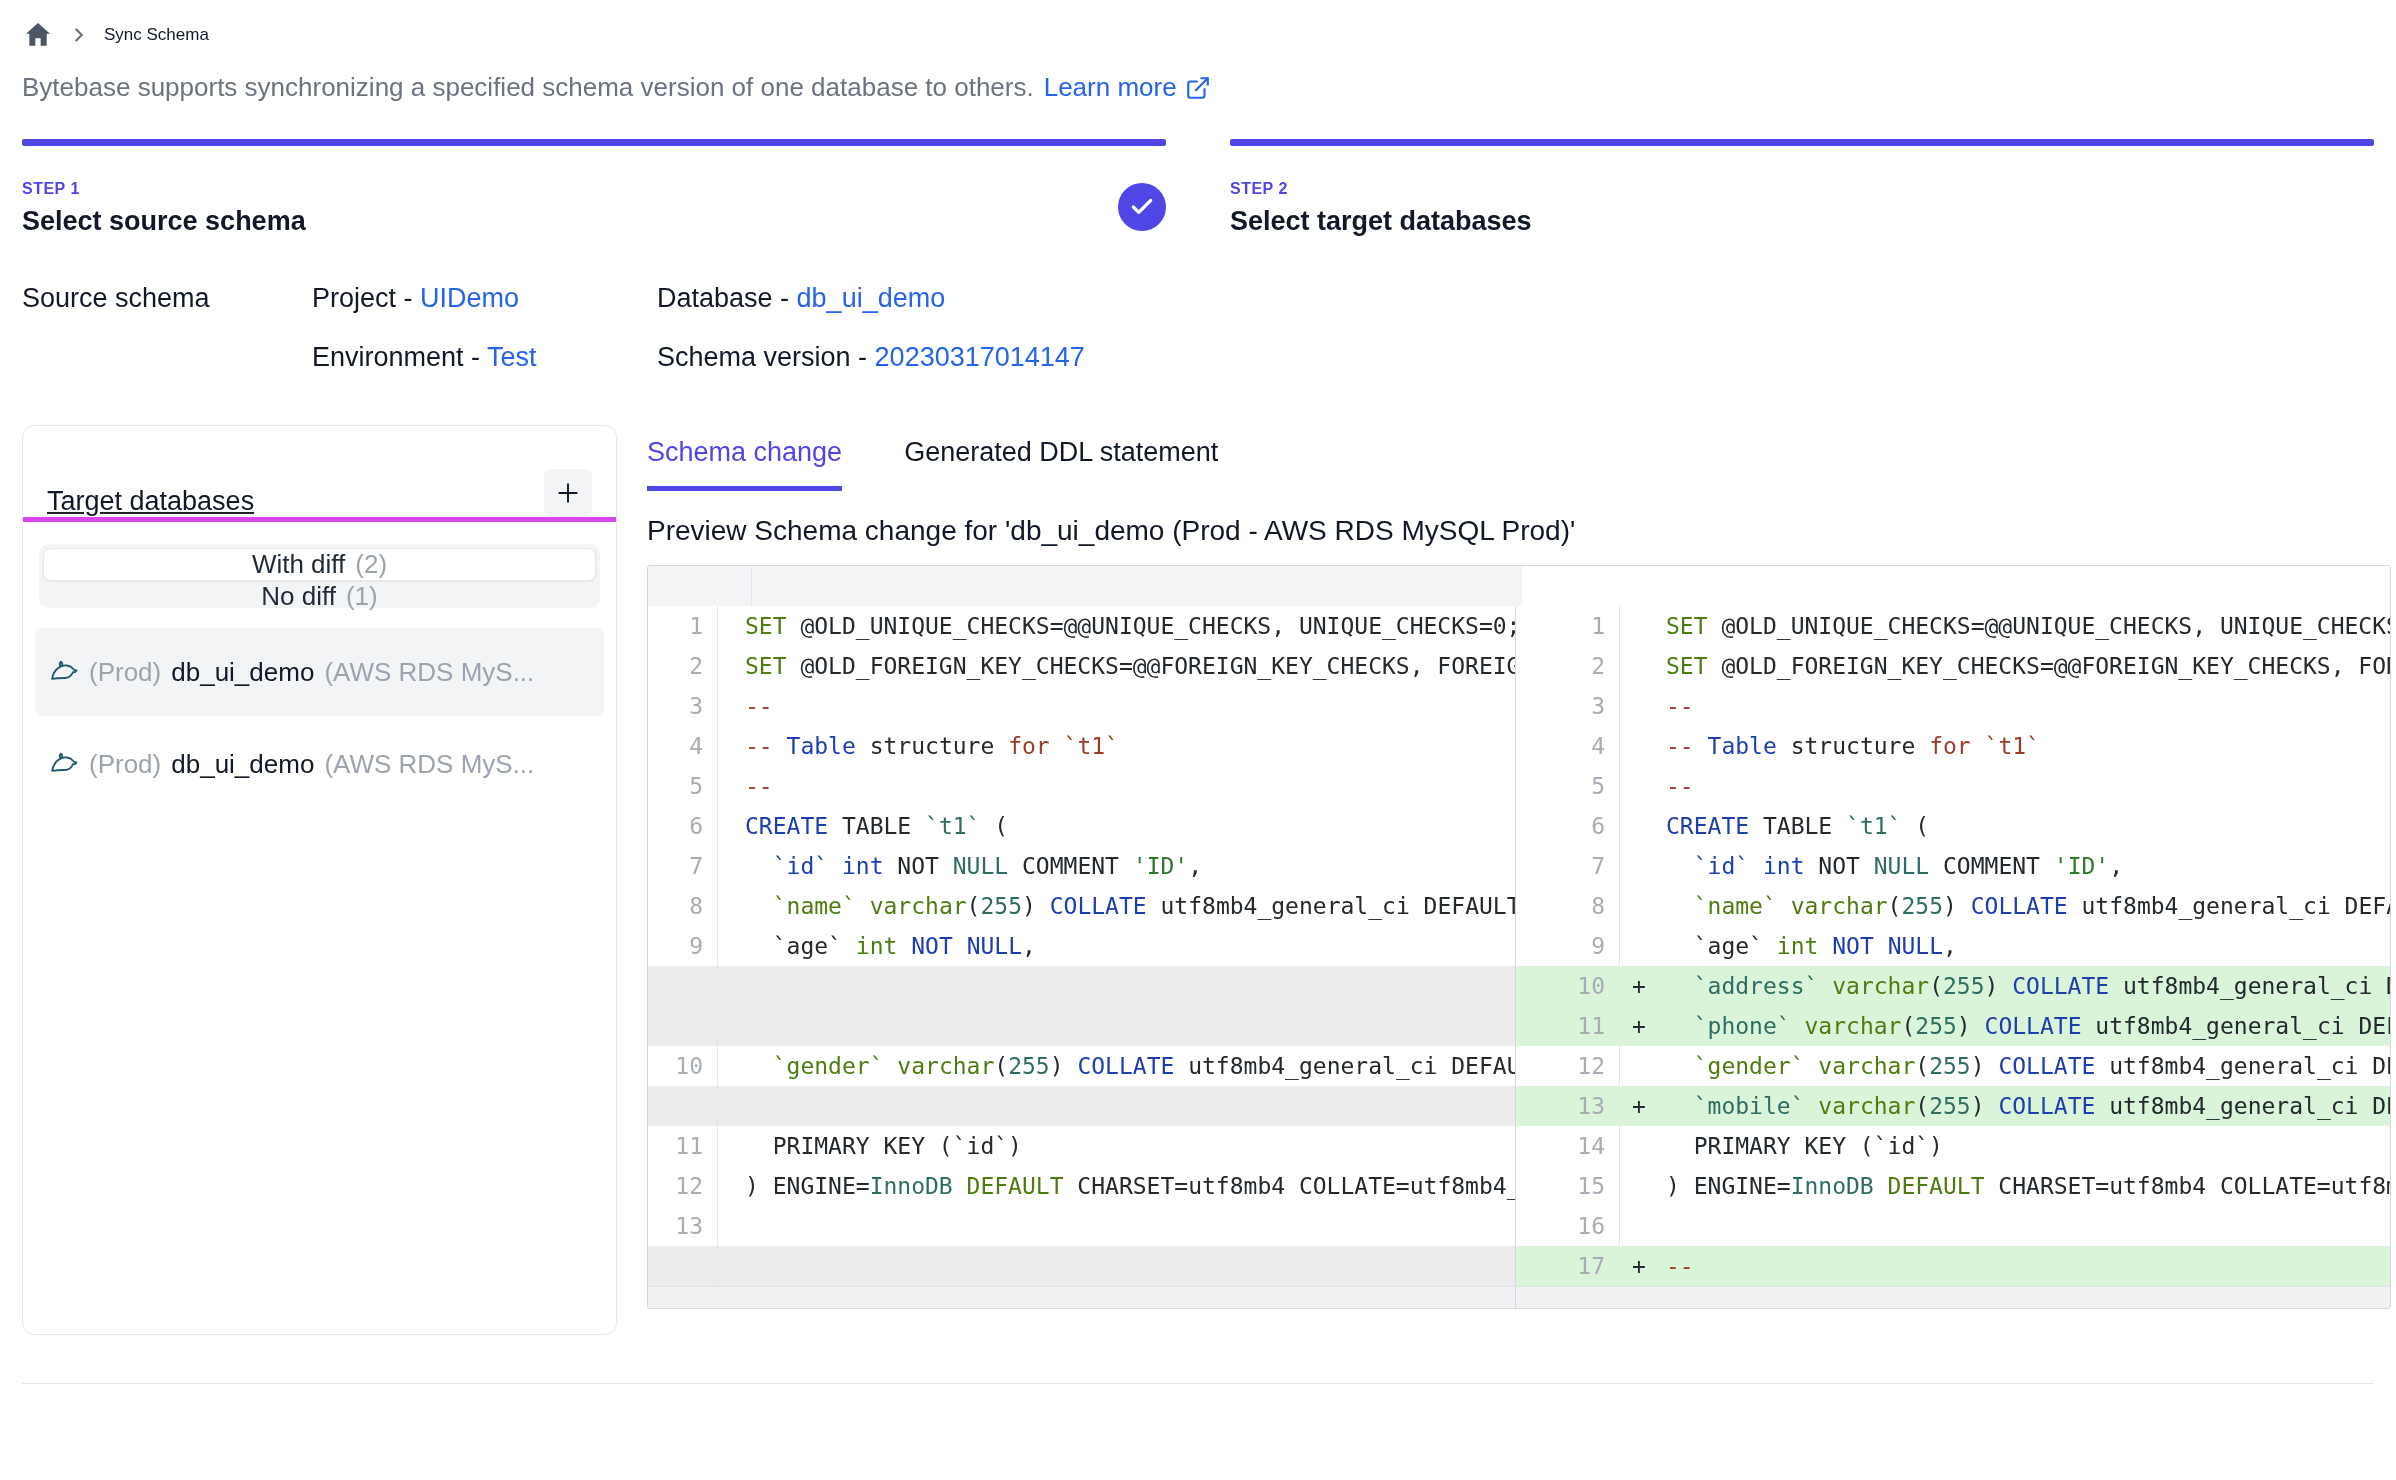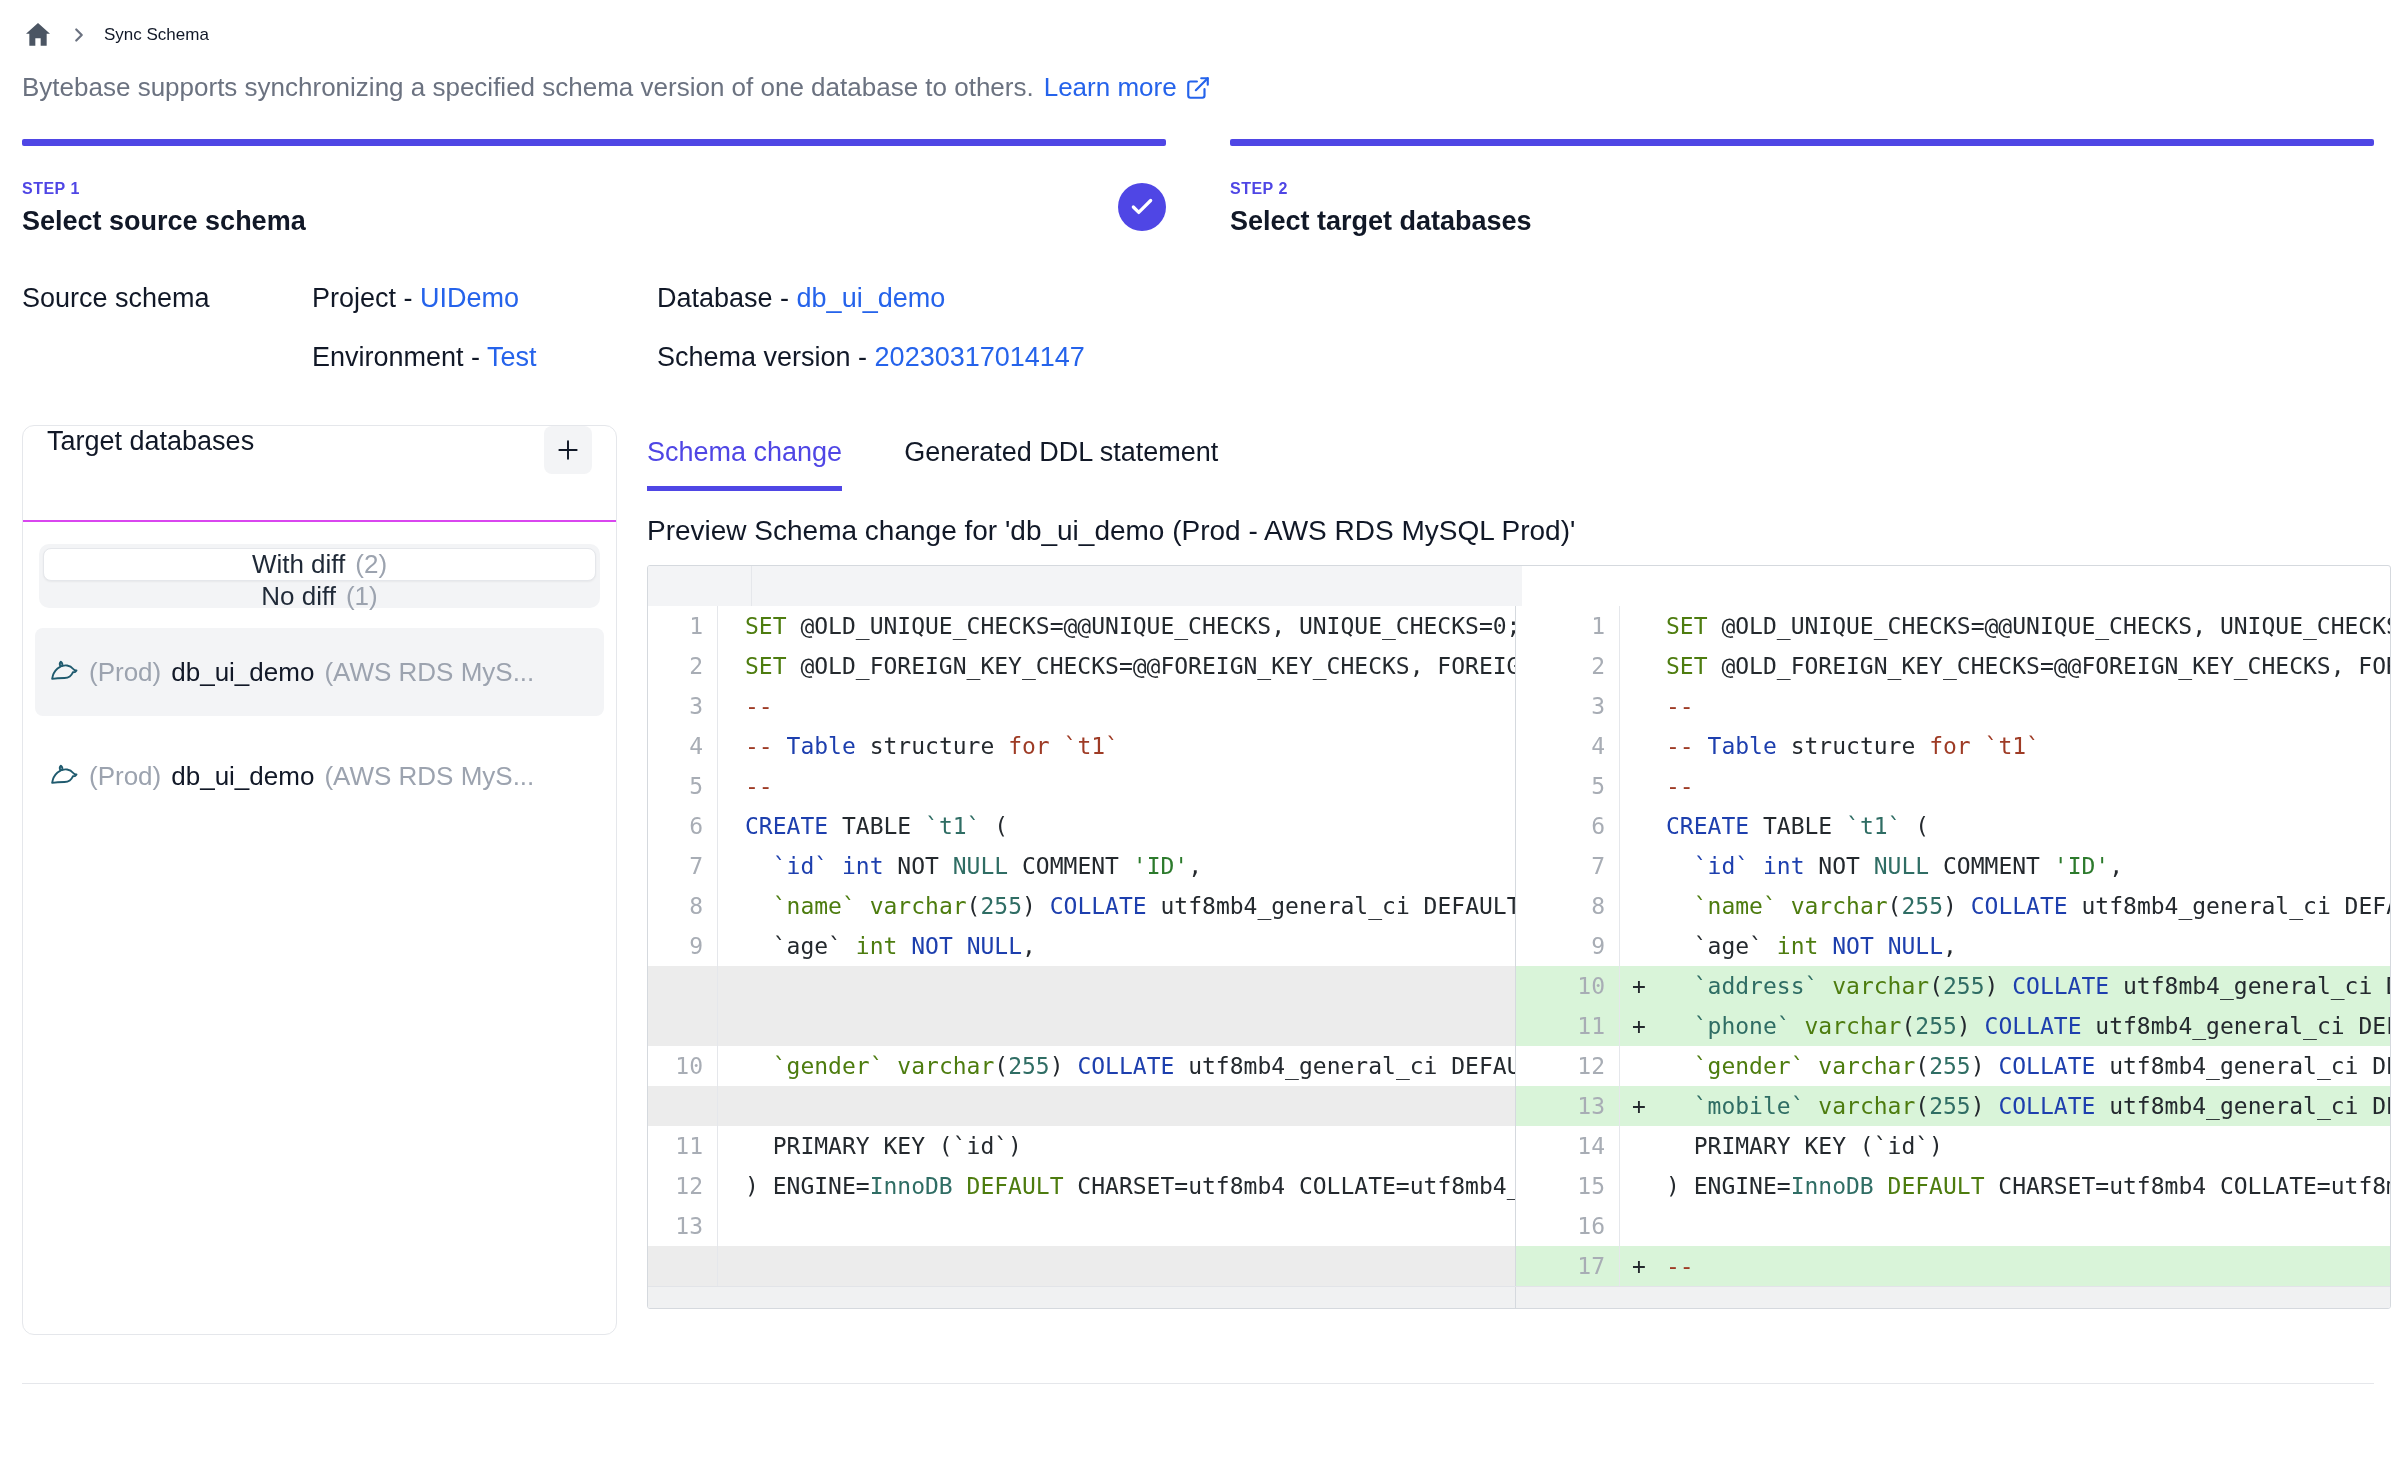--- a/index.html
+++ b/index.html
@@ -32,35 +32,35 @@
   .source { display:flex; margin-top:46px; font-size:27px; }
   .source-label { width:290px; font-weight:500; color:#111827; }
   .source-grid { display:grid; grid-template-columns:345px auto; row-gap:28px; }
   .sfield { color:#111827; }
   .sfield a { color:#2563eb; text-decoration:none; cursor:pointer; }
 
   
   .main { display:flex; margin-top:52px; height:910px; }
   .panel { width:595px; border:1px solid #e5e7eb; border-radius:12px; background:#fff; flex:none;
     display:flex; flex-direction:column; }
-  .panel-head { height:96px; display:flex; align-items:flex-start; justify-content:space-between;
-    padding:0 24px; border-bottom:2px solid #d946ef; }
+  .panel-head { height:96px; display:flex; align-items:flex-end; justify-content:space-between;
+    padding:0 24px; border-bottom:5px solid #d946ef;text-decoration:underline; }
   .panel-title { font-size:27px; font-weight:500; color:#111827; }
   .add-btn { width:48px; height:48px; background:#f3f4f6; border:none; border-radius:8px;
     display:flex; align-items:center; justify-content:center; cursor:pointer; }
   .add-btn svg { width:26px; height:26px; color:#111827; }
 
   .seg-tabs { margin:22px 16px 10px 16px; background:#f3f4f6; border-radius:10px; padding:4px;
     display:flex; height:64px;flex-direction:column; }
   .seg-tab { flex:1; display:flex; align-items:center; justify-content:center; gap:10px;
     font-size:26px; color:#1f2937; border-radius:8px; cursor:pointer; }
   .seg-tab .cnt { color:#9ca3af; }
   .seg-tab.active { background:#ffffff; border:1px solid #e5e7eb; box-shadow:0 1px 2px rgba(0,0,0,.05); }
 
-  .db-list { padding:10px 12px; display:flex; flex-direction:column; gap:16px; }
+  .db-list { padding:10px 12px; display:flex; flex-direction:column; gap:4px; }
   .db-item { height:88px; display:flex; align-items:center; gap:10px; padding:0 14px;
     border-radius:8px; font-size:26px; cursor:pointer; white-space:nowrap; overflow:hidden; }
   .db-item.selected { background:#f3f4f6; }
   .db-item .env, .db-item .inst { color:#9ca3af; }
   .db-item .dbname { color:#111827; font-weight:500; }
   .mysql-ic { width:30px; height:30px; flex:none; color:#1f5a6e; }
 
   
   .content { flex:1; padding-left:30px; display:flex; flex-direction:column; }
   .ctabs { display:flex; gap:62px; padding-top:12px; }

